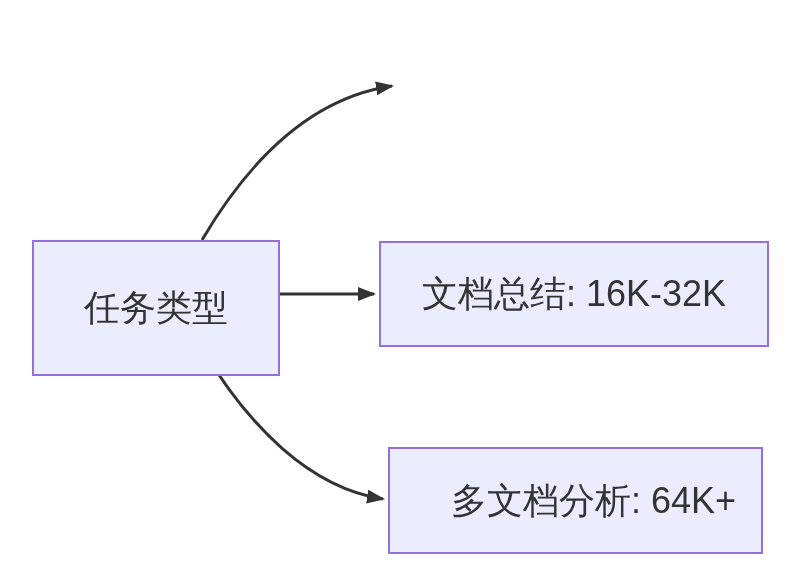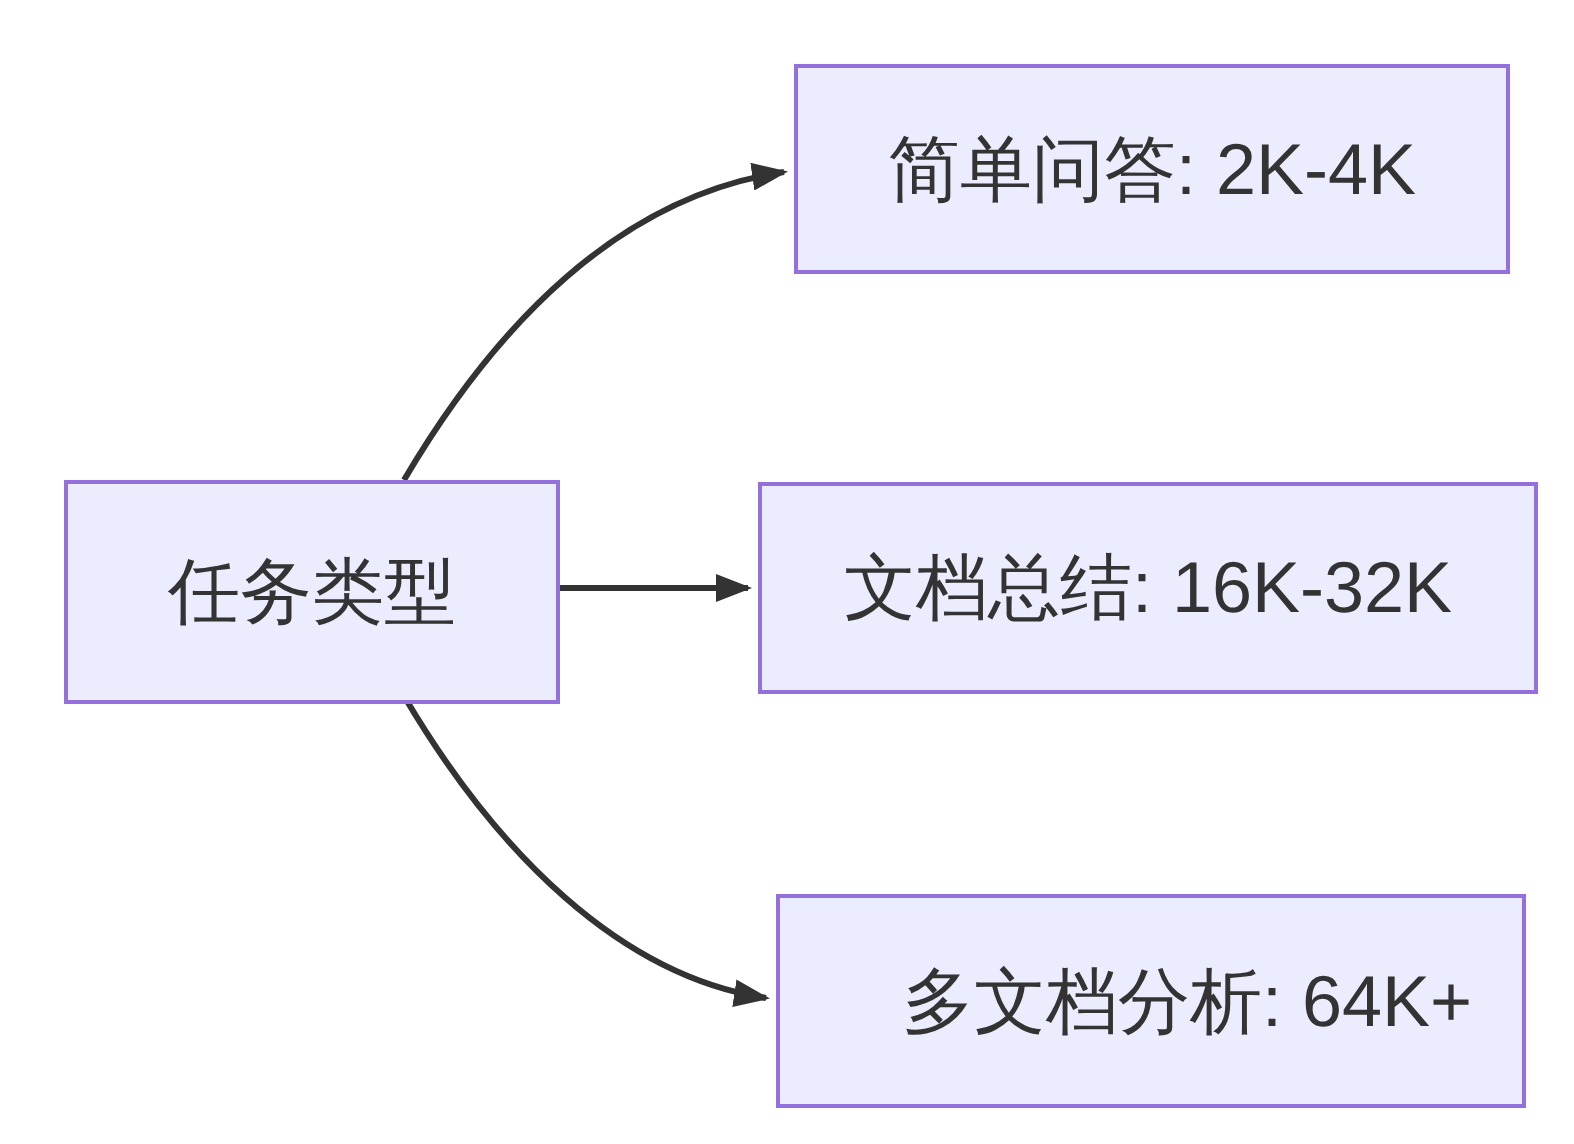--- a/index.html
+++ b/index.html
@@ -35,21 +35,21 @@
     border: 2px solid #9370DB;
     display: flex;
     align-items: center;
     justify-content: center;
     color: #333333;
     font-size: 36px;
     line-height: 1.2;
     white-space: nowrap;
     text-align: center;
   }
-  .node-root    { left: 32px;  top: 240px; width: 248px; height: 112px; }
+  .node-root    { left: 32px;  top: 240px; width: 248px; height: 136px; }
   .node-top     { left: 397px; top: 32px;  width: 358px; height: 105px; }
   .node-middle  { left: 379px; top: 241px; width: 390px; height: 106px; }
   .node-bottom  { left: 388px; top: 447px; width: 375px; height: 107px; padding-left: 36px; }
 </style>
 </head>
 <body>
 
 <div class="canvas">
 
   <svg class="edges-layer" width="787" height="572" viewBox="0 0 787 572" xmlns="http://www.w3.org/2000/svg">
@@ -60,23 +60,20 @@
     </defs>
     <path class="edge" d="M 202 240 C 248 162, 310 98, 392 86" marker-end="url(#arrowhead)"></path>
     <path class="edge" d="M 280 294 L 374 294" marker-end="url(#arrowhead)"></path>
     <path class="edge" d="M 202 348 C 248 426, 310 488, 383 499" marker-end="url(#arrowhead)"></path>
   </svg>
 
   <div class="node node-root">
     <span>任务类型</span>
   </div>
 
-  <div class="node node-top">
-    <span>简单问答: 2K-4K</span>
-  </div>
 
   <div class="node node-middle">
     <span>文档总结: 16K-32K</span>
   </div>
 
   <div class="node node-bottom">
     <span>多文档分析: 64K+</span>
   </div>
 
 </div>

